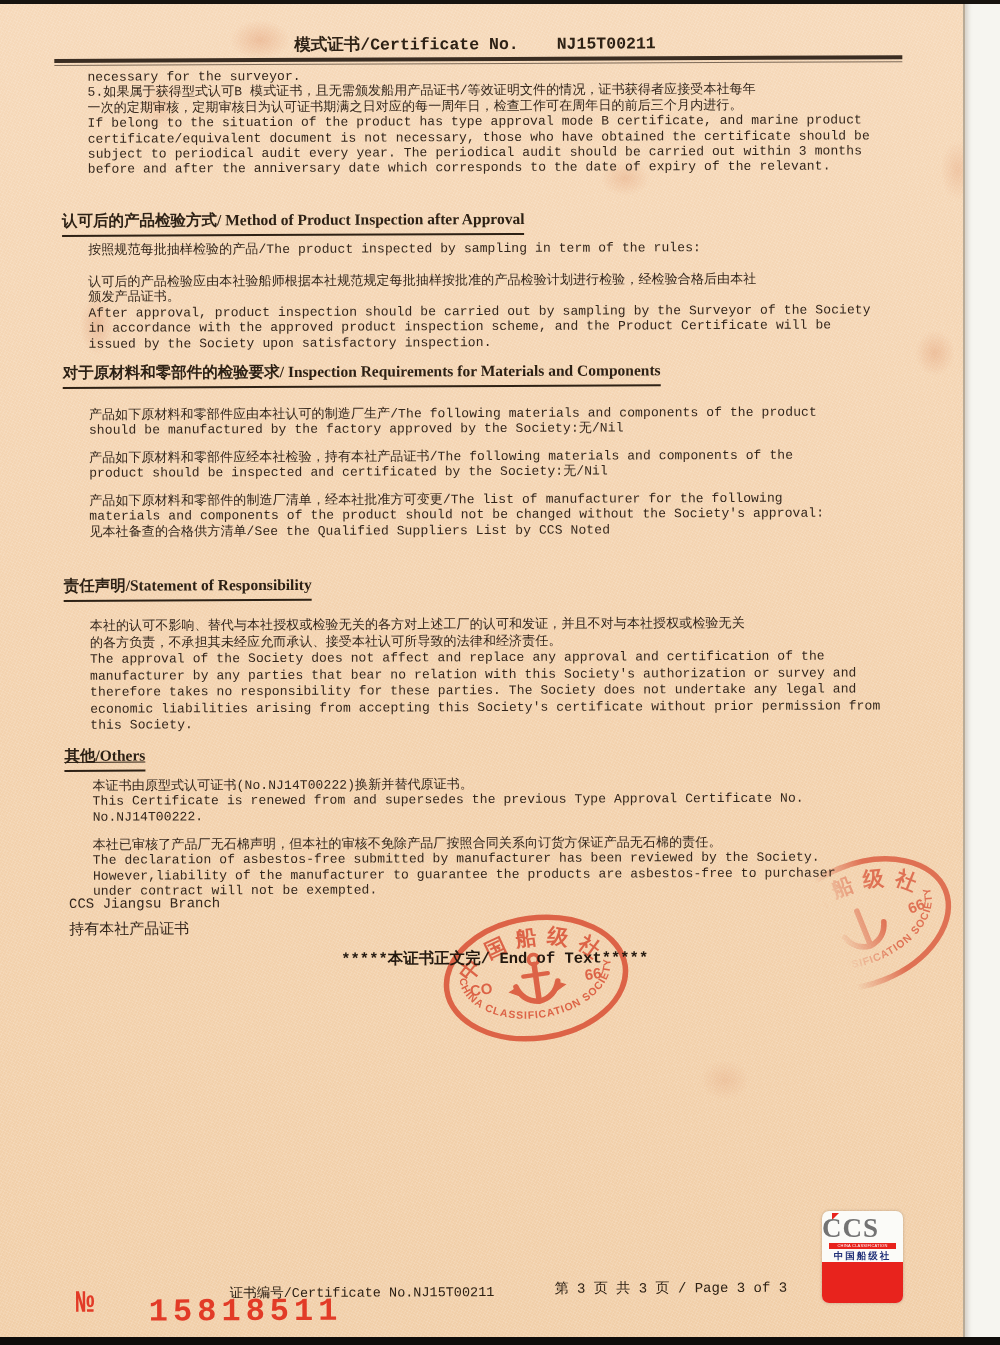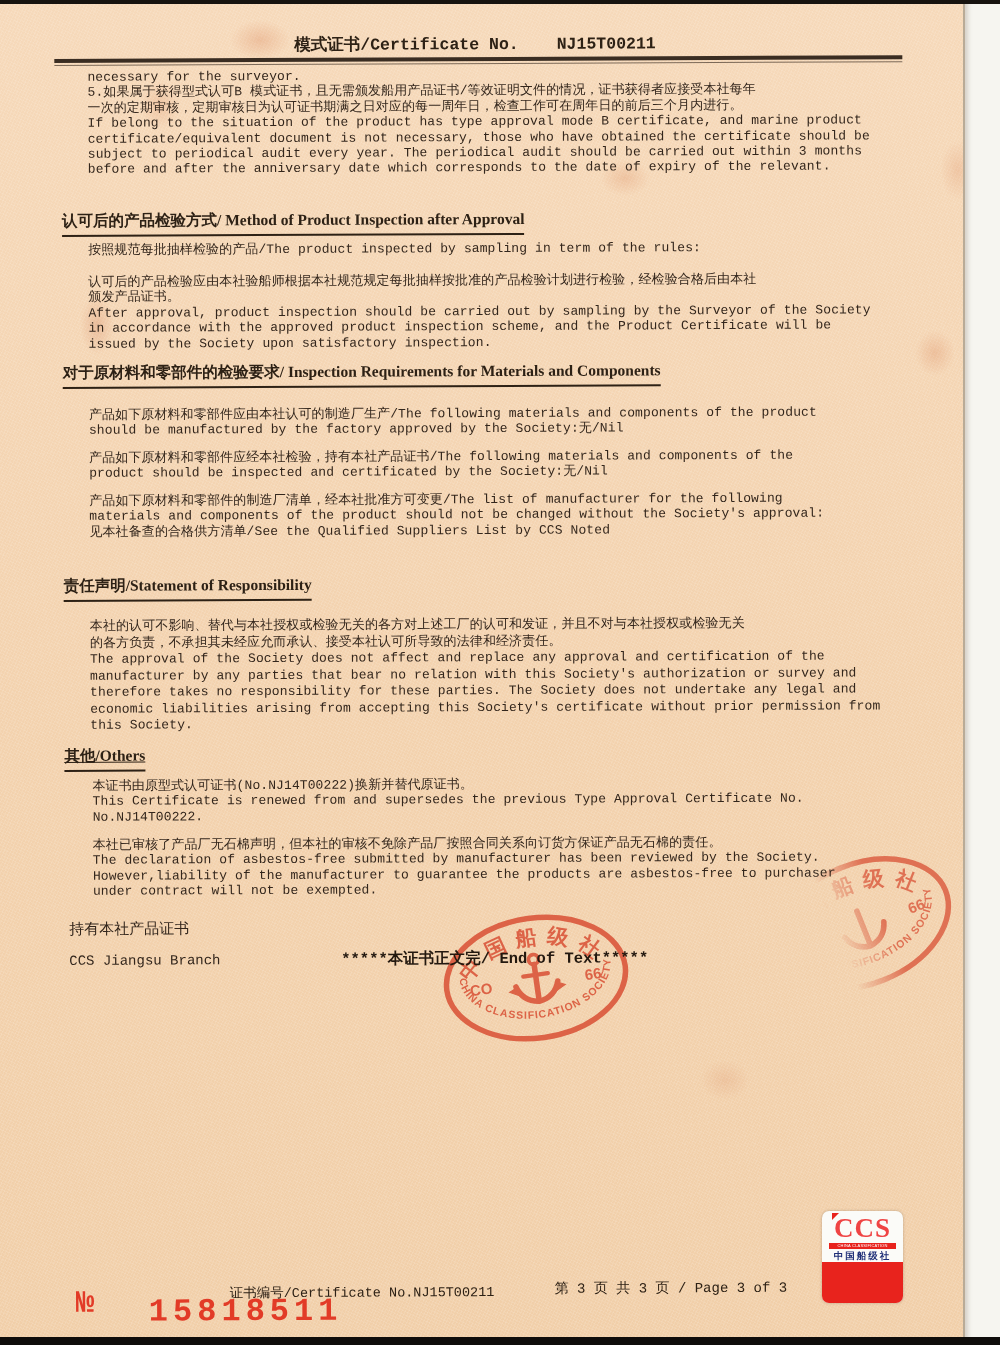--- a/index.html
+++ b/index.html
@@ -36,29 +36,29 @@
   .stamp .cn-arc{font-size:21px;font-weight:700;letter-spacing:9px;font-family:"Liberation Serif",serif;}
   .stamp .en-arc{font-size:10.5px;font-weight:600;letter-spacing:1px;font-family:"Liberation Sans",sans-serif;}
   .stamp .code{font-size:15px;font-weight:700;font-family:"Liberation Sans",sans-serif;}
   .stamp-main{left:436px;top:908px;width:200px;height:140px;transform:rotate(-8deg);opacity:0.85;}
   .stamp-edge{
     left:762px;top:854px;width:200px;height:140px;transform:rotate(-22deg);opacity:0.75;
     -webkit-mask-image:linear-gradient(to right, transparent 0 36%, #000 62%);
     mask-image:linear-gradient(to right, transparent 0 36%, #000 62%);
   }
   .signoff-cn{position:absolute;top:918px;left:68px;font-size:15px;}
-  .signoff-en{position:absolute;top:951px;left:68px;font-size:14px;text-align:center;}
+  .signoff-en{position:absolute;top:894px;left:68px;font-size:14px;text-align:center;}
   .end-text{position:absolute;top:948px;left:340px;font-size:15.5px;font-weight:600;color:#23180f;}
   .ccs-card{
     position:absolute;left:822px;top:1211px;width:81px;height:92px;background:#fbfbf8;
     border-radius:7px;box-shadow:0 0 3px rgba(90,70,50,0.35);z-index:4;overflow:hidden;
   }
   .ccs-acronym{
-    margin-top:3px;text-align:center;font-family:"Liberation Serif","DejaVu Serif",serif;
-    font-weight:700;font-size:27px;line-height:28px;color:#ef4444;letter-spacing:1px;position:relative;
+    margin-top:3px;font-family:"Liberation Serif","DejaVu Serif",serif;
+    font-weight:700;font-size:27px;line-height:28px;color:#737373;letter-spacing:1px;position:relative;
   }
   .ccs-accent{position:absolute;left:10px;top:2px;width:0;height:0;border-left:7px solid #e8231d;border-bottom:7px solid transparent;}
   .ccs-bar{margin:1px 7px 1px 7px;height:6px;background:#e8231d;color:#fff;font-size:4px;line-height:6px;text-align:center;overflow:hidden;letter-spacing:0.2px;font-family:"Liberation Sans",sans-serif;}
   .ccs-cn{text-align:center;font-size:9.5px;font-weight:700;color:#1d2d76;letter-spacing:2px;font-family:"Liberation Sans",sans-serif;}
   .ccs-red{position:absolute;bottom:0;left:0;width:100%;height:41px;background:#e8231d;}
   .serial{position:absolute;color:#e23b27;font-weight:700;}
   .serial-sym{top:1284px;left:73px;font-size:31px;}
   .serial-num{top:1292px;left:130px;font-size:32px;letter-spacing:5px;margin-left:16px;}
   .footer-cert{position:absolute;top:1283px;left:227px;font-size:13.5px;color:#2d2115;}
   .footer-page{position:absolute;top:1280px;left:552px;font-size:14px;color:#2d2115;}

